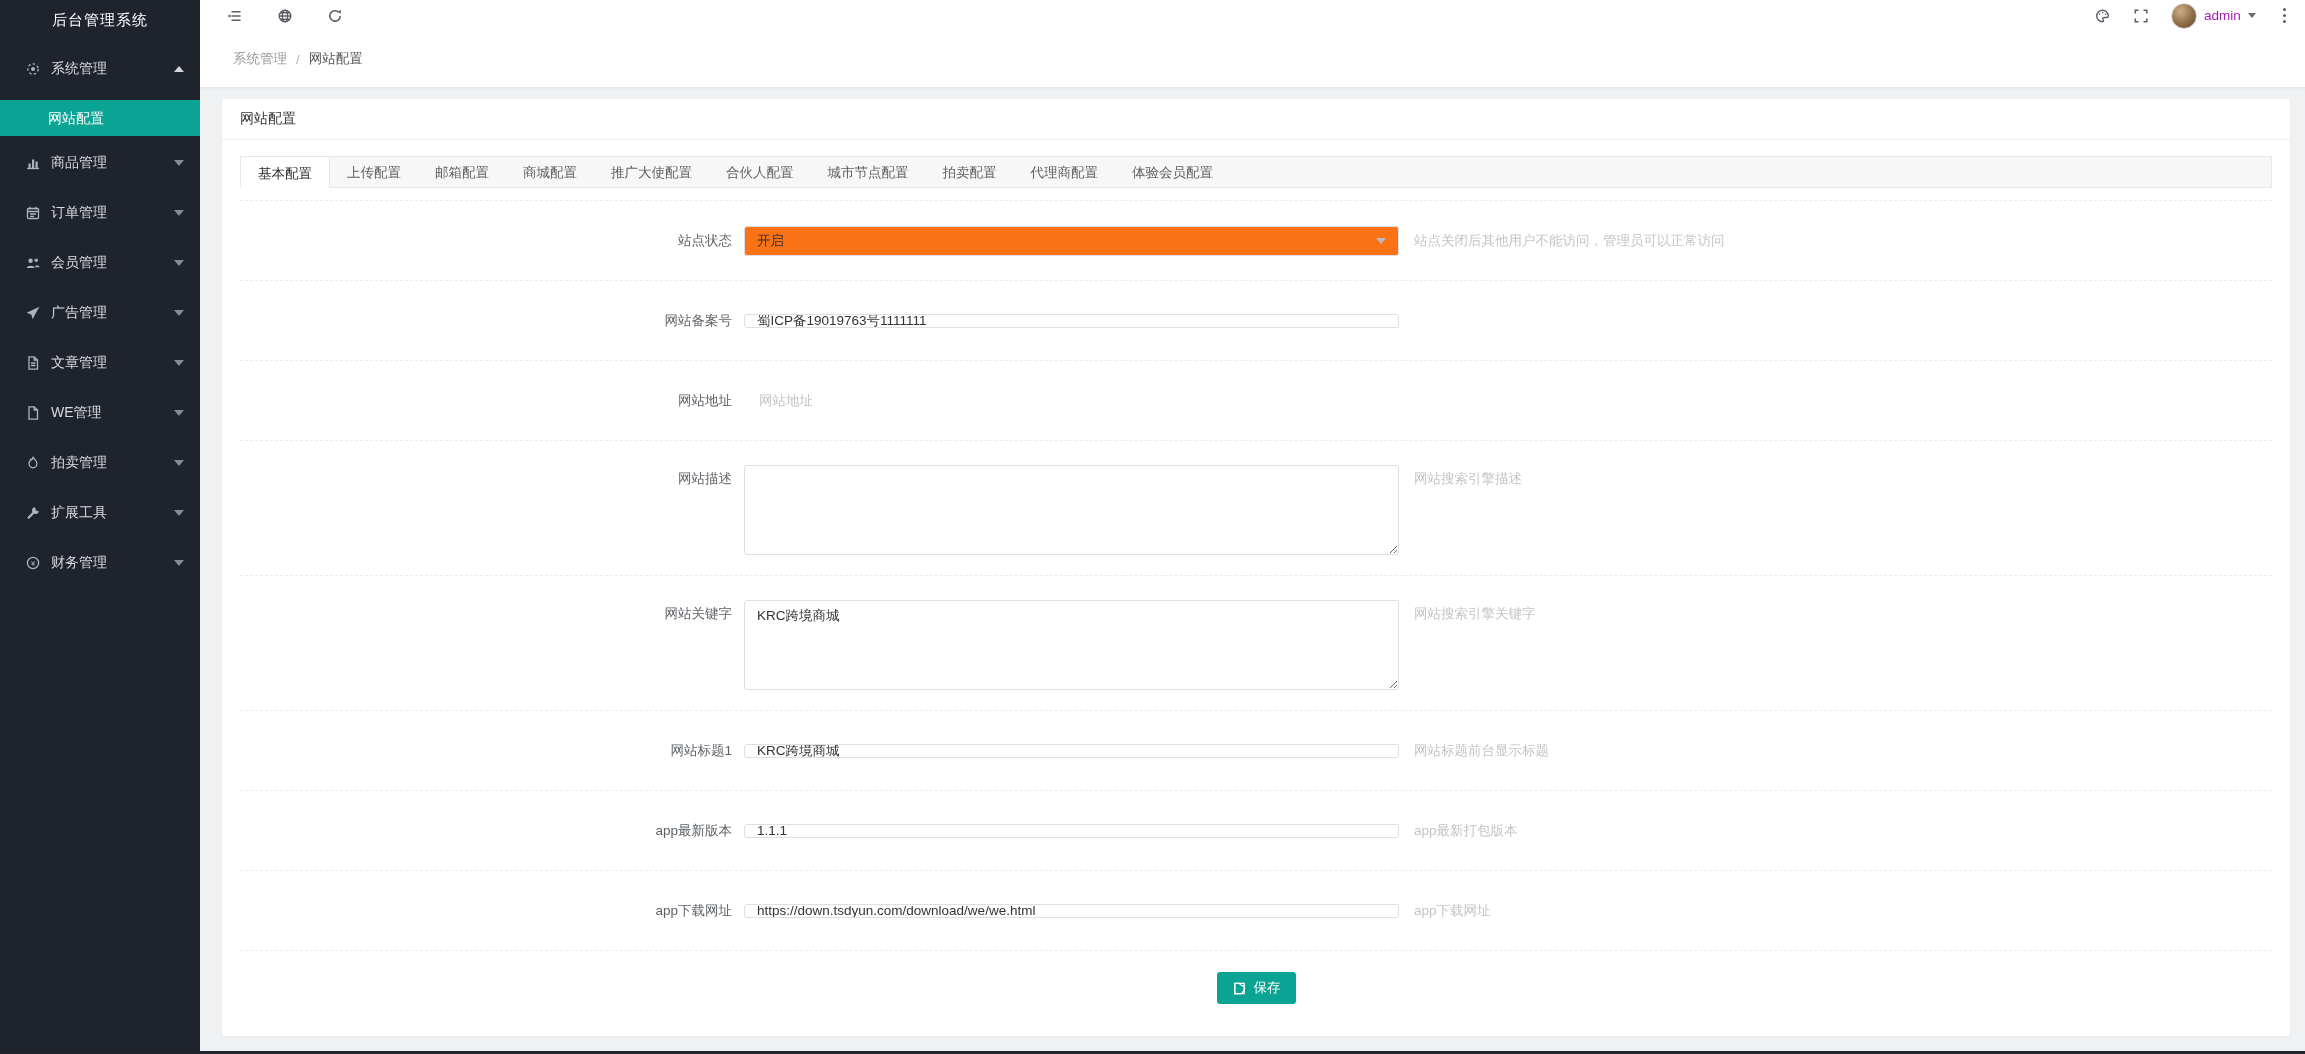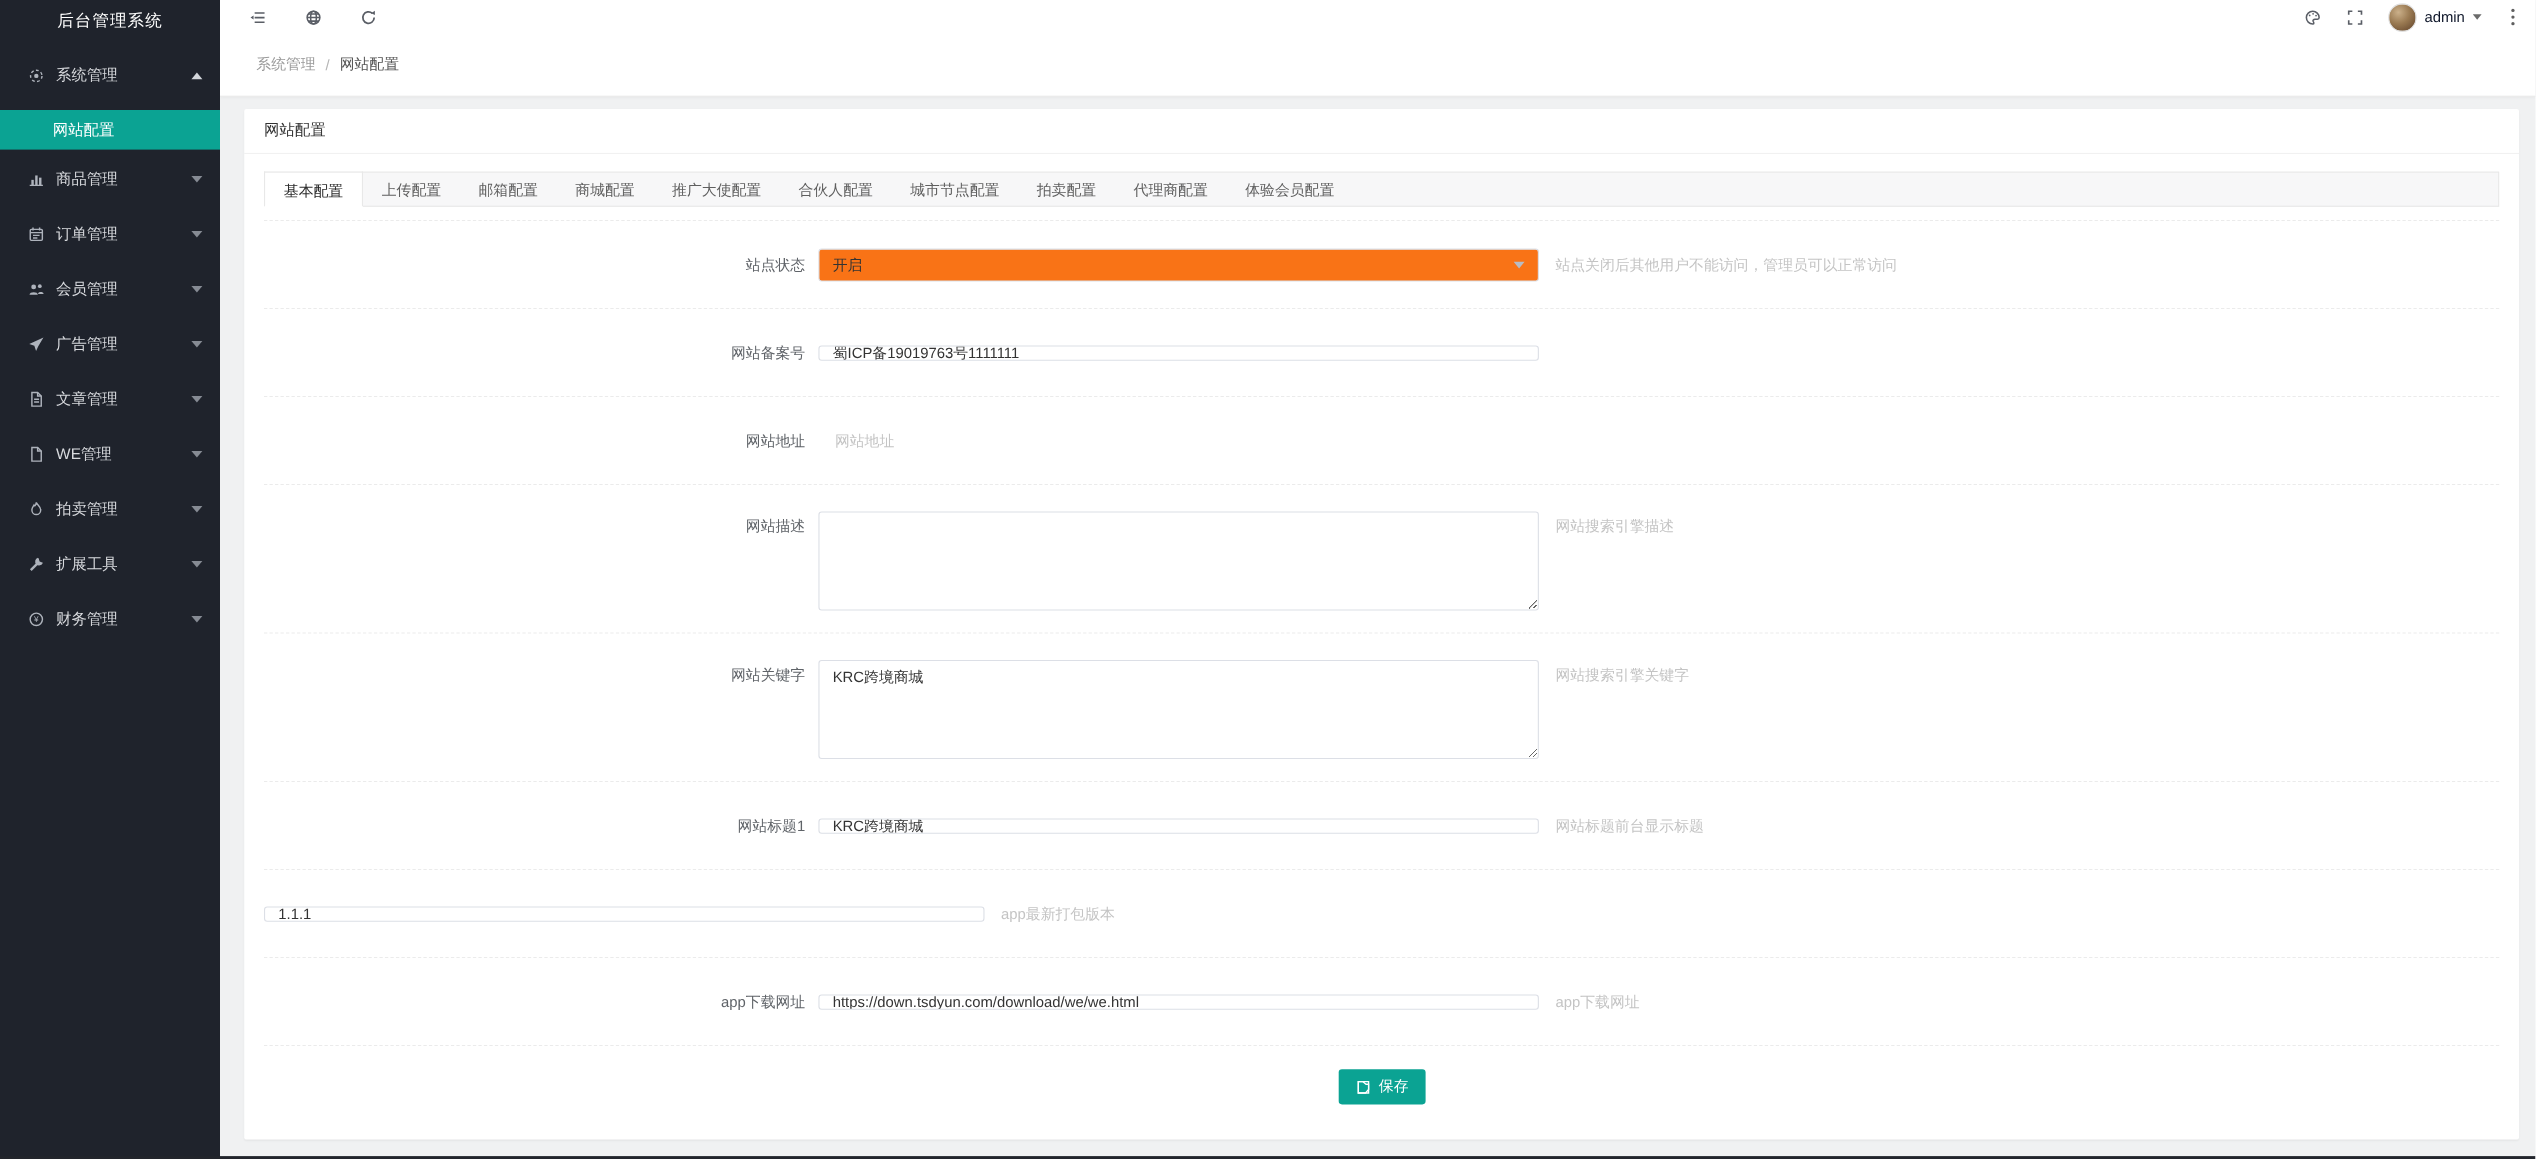--- a/index.html
+++ b/index.html
@@ -26,21 +26,21 @@
             border-bottom:1px solid #e7e7e7; box-shadow:0 1px 3px rgba(0,0,0,.04); }
   .toolbar { height:31px; display:flex; align-items:center; padding:0 14px 0 26px; }
   .tb-left { display:flex; align-items:center; gap:34px; }
   .tb-right { margin-left:auto; display:flex; align-items:center; gap:22px; }
   .tb-btn { display:flex; align-items:center; cursor:pointer; }
   .tb-btn svg { stroke:#5a5e66; fill:none; stroke-width:1.4; }
   .avatar { width:26px; height:26px; border-radius:50%;
             background:radial-gradient(circle at 35% 30%, #cbb08a 0%, #9a7a52 45%, #5d3f27 100%);
             border:1px solid #e0e0e0; }
   .user-wrap { display:flex; align-items:center; gap:7px; cursor:pointer; }
-  .user-name { color:#0f172a; font-size:13.5px; }
+  .user-name { color:#a21caf; font-size:13.5px; }
   .user-caret { width:0; height:0; border-left:4.5px solid transparent; border-right:4.5px solid transparent; border-top:5.5px solid #6b6b6b; }
   .kebab { display:flex; flex-direction:column; gap:3px; cursor:pointer; padding:3px 5px; }
   .kebab i { width:3.2px; height:3.2px; border-radius:50%; background:#5f5f5f; }
   .crumbs { height:56px; display:flex; align-items:center; padding-left:33px; gap:9px; font-size:13.5px; }
   .crumb-dim { color:#9a9a9a; }
   .crumb-sep { color:#b5b5b5; }
   .crumb-cur { color:#555; }
   
   .content { position:absolute; left:200px; top:89px; right:0; bottom:0; padding:10px 15px 18px 22px; display:flex; }
   .card { flex:1; background:#fff; border-radius:2px; box-shadow:0 1px 2px rgba(0,0,0,.05); display:flex; flex-direction:column; }
@@ -307,20 +307,21 @@
           <span class="hint">网站搜索引擎关键字</span>
         </div>
 
         <div class="form-row">
           <label class="form-label">网站标题1</label>
           <input class="ctl-input" value="KRC跨境商城" style="">
           <span class="hint">网站标题前台显示标题</span>
         </div>
 
         <div class="form-row">
+          <label class="form-label">app最新版本</label>
           <input class="ctl-input" value="1.1.1" style="">
           <span class="hint">app最新打包版本</span>
         </div>
 
         <div class="form-row">
           <label class="form-label">app下载网址</label>
           <input class="ctl-input" value="https://down.tsdyun.com/download/we/we.html" style="">
           <span class="hint">app下载网址</span>
         </div>
 

